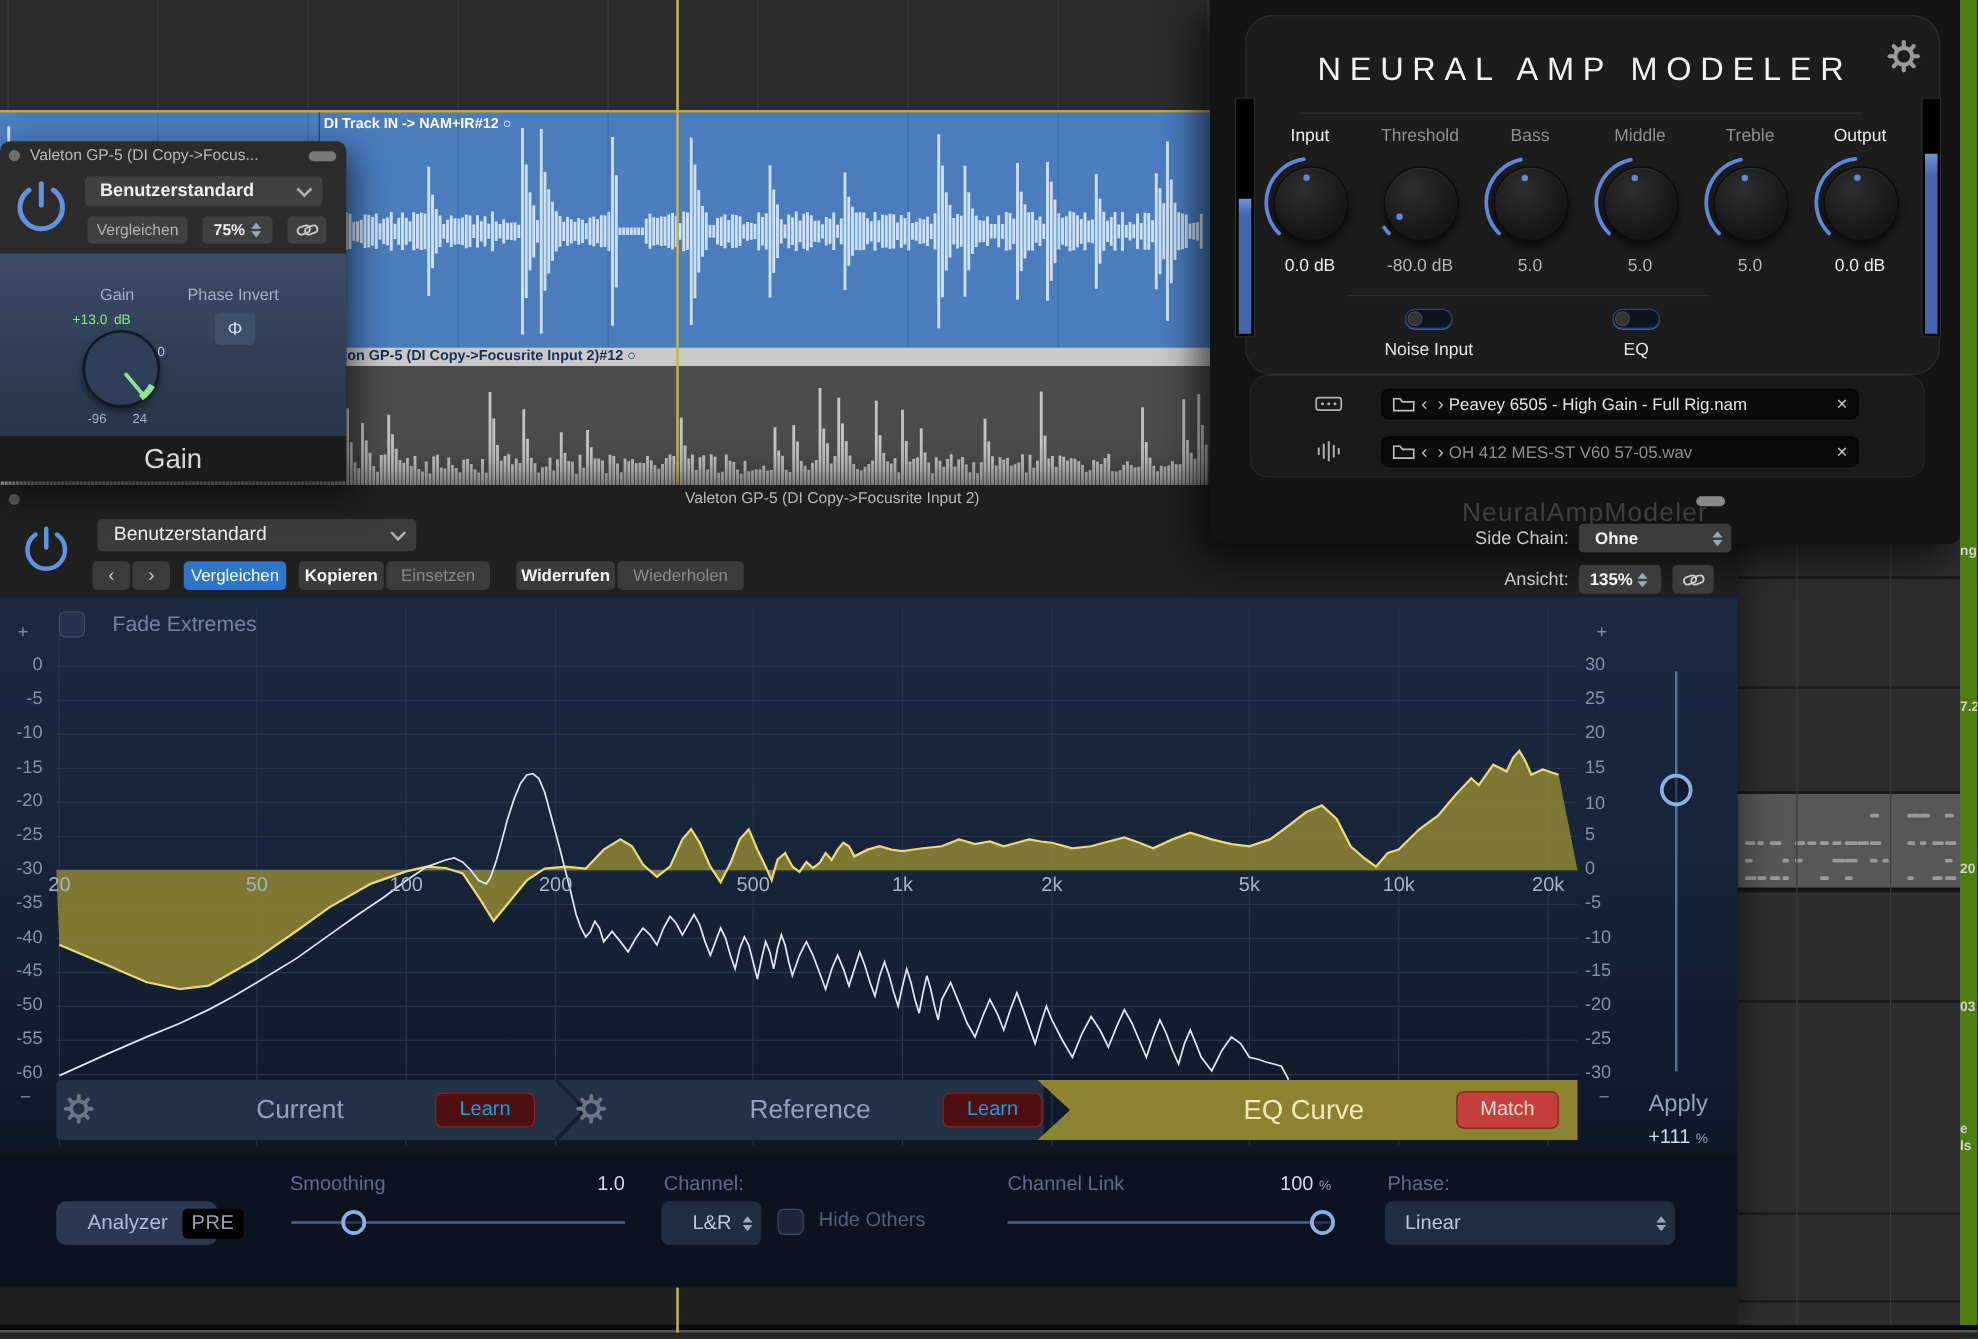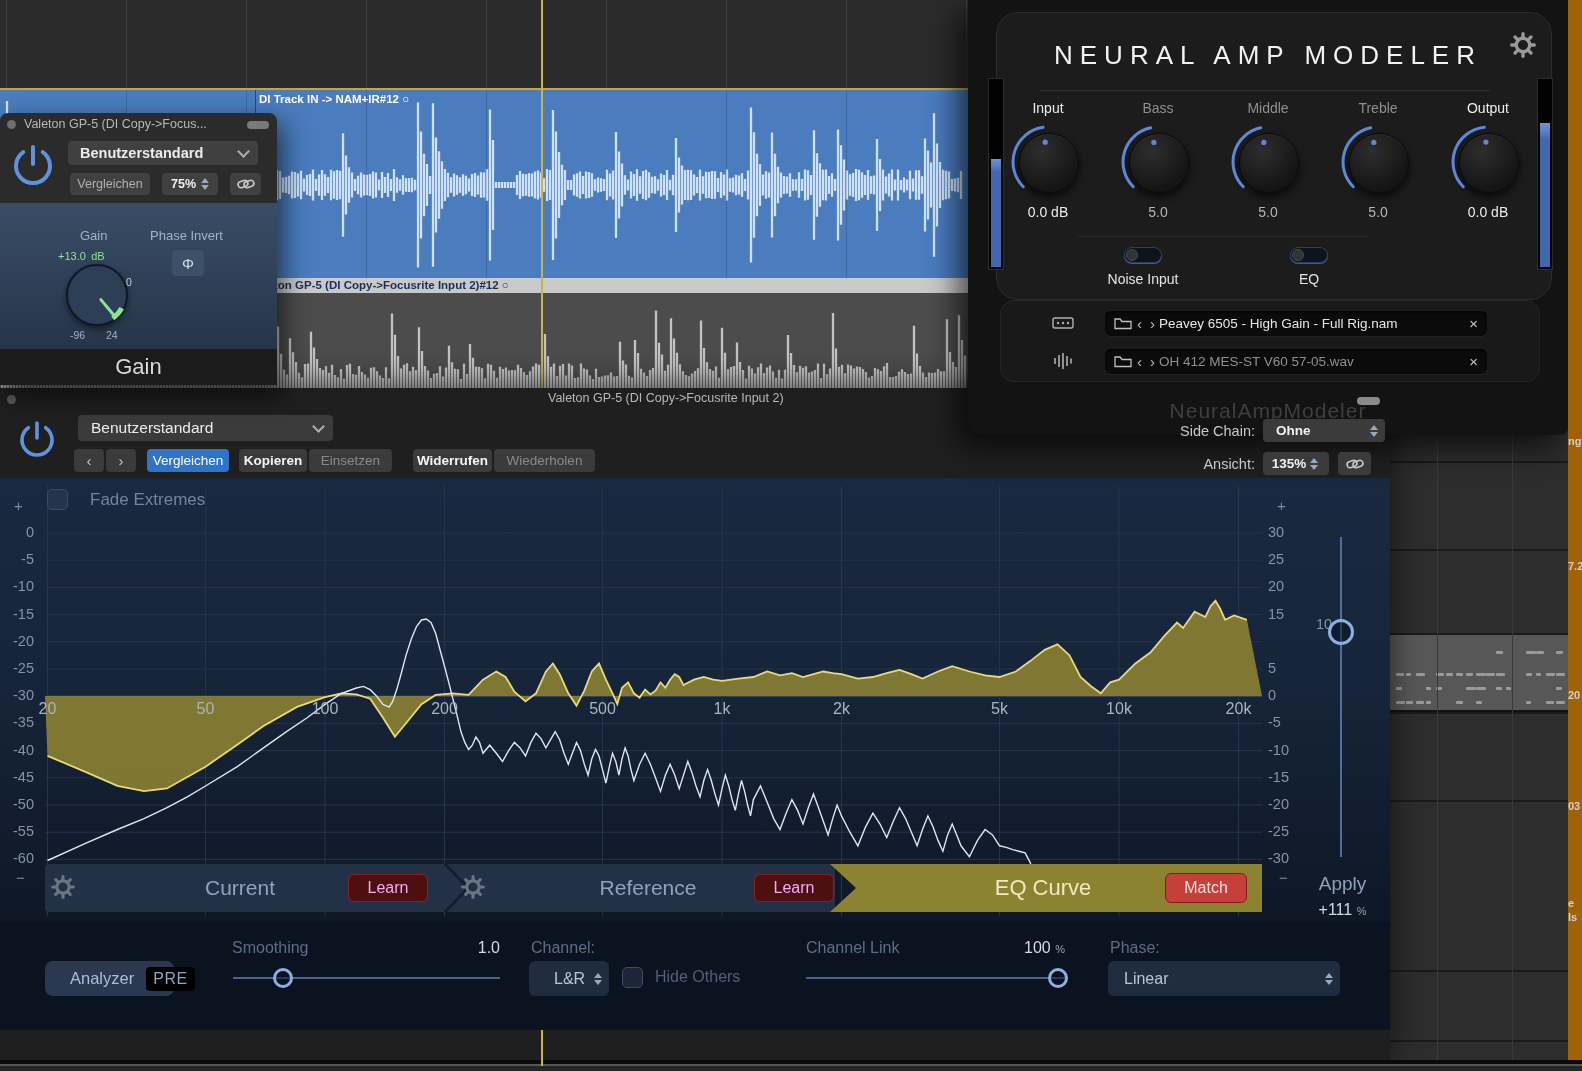--- a/index.html
+++ b/index.html
@@ -14,21 +14,21 @@
   .region-label{font-size:11.5px;font-weight:bold;color:#fff;top:3px;white-space:nowrap;}
   #gray-header{left:0;top:278px;width:968px;height:15px;background:#c9c9c9;}
   #gray-header .region-label{color:#16305e;top:1px;}
   #gray-region{left:0;top:293px;width:968px;height:95px;background:#4c4c4c;}
   #playhead-top{left:541px;top:0;width:2px;height:388px;background:#c8b34a;z-index:6;}
   #playhead-bottom{left:541px;top:1030px;width:2px;height:36px;background:#c8b34a;z-index:60;}
   
   #right-lanes{left:1390px;top:435px;width:178px;height:627px;background:#2d2d2d;overflow:hidden;}
   #midi-region{left:0;top:198px;width:178px;height:79px;background:#575757;border-top:2px solid #111;border-bottom:2px solid #111;box-sizing:border-box;}
   .note-dash{position:absolute;height:3px;background:#9a9a9a;border-radius:1px;}
-  #right-edge{left:1568px;top:0;width:14px;height:1071px;background:#a16207;z-index:35;}
+  #right-edge{left:1568px;top:0;width:14px;height:1071px;background:#4d7c0f;z-index:35;}
   .edge-label{left:0;font-size:11px;font-weight:bold;color:#cfcfcf;white-space:nowrap;}
   #bottom-strip{left:0;top:1060px;width:1582px;height:11px;background:#262626;border-top:4px solid #0a0a0a;box-sizing:border-box;z-index:55;}
   #bottom-strip:before{content:"";position:absolute;left:0;top:0;width:100%;height:2px;background:#555;}
   
   #nam{left:968px;top:0;width:600px;height:435px;background:#131313;z-index:30;
        border-bottom-left-radius:14px;border-bottom-right-radius:8px;box-shadow:-10px 12px 30px rgba(0,0,0,.65);}
   #nam-panel{left:28px;top:12px;width:556px;height:288px;border-radius:22px;background:#1c1c1c;border:1px solid #2c2c2c;box-sizing:border-box;}
   #nam-title{left:0;top:40px;width:600px;text-align:center;color:#f2f2f2;font-size:26px;font-weight:400;letter-spacing:7px;white-space:nowrap;}
   #nam-divider1{left:72px;top:90px;width:450px;height:1px;background:#2e2e2e;}
   .meter{width:16px;height:192px;background:#020202;border:1px solid #2c2c2c;box-sizing:border-box;}
@@ -81,21 +81,21 @@
   .mbtn.blue{background:#2e74c8;color:#fff;}
   .mbtn.bold{color:#f4f4f4;font-weight:bold;}
   .mbtn.dim{color:#8a8a8a;}
   .hdr-label{position:absolute;font-size:14.5px;color:#c8c8c8;text-align:right;}
   .axis-label{position:absolute;font-size:14.5px;color:#8493a6;text-align:right;width:34px;}
   .axis-label.rt{text-align:left;}
   .freq-label{position:absolute;font-size:16px;color:#a7b4c4;transform:translateX(-50%);}
   .pm{position:absolute;font-size:15px;color:#7c8ba0;}
   .section-text{position:absolute;font-size:21px;color:#91a3bc;transform:translate(-50%,-50%);white-space:nowrap;}
   .learn-btn{position:absolute;width:80px;height:28px;border-radius:6px;background:#4d0f0f;border:1px solid #8c2020;box-sizing:border-box;
-     color:#f0abfc;font-size:16px;display:flex;align-items:center;justify-content:center;}
+     color:#0ea5e9;font-size:16px;display:flex;align-items:center;justify-content:center;}
   #match-btn{position:absolute;width:82px;height:30px;border-radius:6px;background:#c5403a;border:1px solid #7e1f1c;box-sizing:border-box;
      color:#f6ddd6;font-size:16px;display:flex;align-items:center;justify-content:center;}
   #eqcurve-text{color:#efe9c0;font-size:22px;}
   .ctl-label{position:absolute;font-size:16px;color:#5d6d88;white-space:nowrap;}
   .ctl-value{position:absolute;font-size:16px;color:#cfdaec;}
   .slider-track{position:absolute;height:2px;background:#47648c;}
   .slider-handle{position:absolute;width:20px;height:20px;border-radius:50%;border:3px solid #8cb0e4;background:rgba(8,16,30,.5);box-sizing:border-box;transform:translate(-50%,-50%);}
   .drop{position:absolute;background:#202c40;border-radius:6px;display:flex;align-items:center;color:#b9c6da;font-size:16px;box-sizing:border-box;}
   .checkbox{position:absolute;border-radius:5px;background:#25334c;border:1px solid #3b4c68;box-sizing:border-box;}
   #analyzer-btn{position:absolute;left:45px;top:573px;width:129px;height:35px;background:#2b3950;border-radius:8px;display:flex;align-items:center;color:#a9bddc;font-size:16.5px;}
@@ -270,21 +270,21 @@
           <div class="axis-label " style="left: 0px; top: 236.4px;">-35</div>
           <div class="axis-label " style="left: 0px; top: 263.6px;">-40</div>
           <div class="axis-label " style="left: 0px; top: 290.8px;">-45</div>
           <div class="axis-label " style="left: 0px; top: 318px;">-50</div>
           <div class="axis-label " style="left: 0px; top: 345.2px;">-55</div>
           <div class="axis-label " style="left: 0px; top: 372.4px;">-60</div>
           <div class="axis-label rt" style="left: 1268px; top: 46px;">30</div>
           <div class="axis-label rt" style="left: 1268px; top: 73.2px;">25</div>
           <div class="axis-label rt" style="left: 1268px; top: 100.4px;">20</div>
           <div class="axis-label rt" style="left: 1268px; top: 127.6px;">15</div>
-          <div class="axis-label rt" style="left: 1268px; top: 138px; margin-left: 48px;">10</div>
+          <div class="axis-label rt" style="left: 1268px; top: 157px;">10</div>
           <div class="axis-label rt" style="left: 1268px; top: 182px;">5</div>
           <div class="axis-label rt" style="left: 1268px; top: 209.2px;">0</div>
           <div class="axis-label rt" style="left: 1268px; top: 236.4px;">-5</div>
           <div class="axis-label rt" style="left: 1268px; top: 263.6px;">-10</div>
           <div class="axis-label rt" style="left: 1268px; top: 290.8px;">-15</div>
           <div class="axis-label rt" style="left: 1268px; top: 318px;">-20</div>
           <div class="axis-label rt" style="left: 1268px; top: 345.2px;">-25</div>
           <div class="axis-label rt" style="left: 1268px; top: 372.4px;">-30</div>
           <div class="freq-label" style="left: 47.5089px; top: 222px;">20</div>
           <div class="freq-label" style="left: 205.491px; top: 222px;">50</div>
@@ -462,20 +462,31 @@
           <div class="knob-gfx">
             <div class="knob-face"></div>
             <svg width="84" height="84" style="left: 0px; top: 0px;">
               <path d="M17.251262658470836,66.74873734152916 A35,35 0 0 1 37.12894146639771,7.340617594045035" stroke="#5d87d8" stroke-width="3" fill="none" stroke-linecap="round"></path>
               <circle cx="39.21653798079869" cy="22.194638625168594" r="2.6" fill="#5d87d8"></circle>
             </svg>
           </div>
           <div class="knob-value bright">0.0 dB</div>
         </div>
         <div class="knob">
+          <div class="knob-label">Threshold</div>
+          <div class="knob-gfx">
+            <div class="knob-face"></div>
+            <svg width="84" height="84" style="left: 0px; top: 0px;">
+              <path d="M17.251262658470836,66.74873734152916 A35,35 0 0 1 13.329678449885279,62.0751752722866" stroke="#5d87d8" stroke-width="3" fill="none" stroke-linecap="round"></path>
+              <circle cx="25.61695911422016" cy="53.47152872702092" r="2.6" fill="#5d87d8"></circle>
+            </svg>
+          </div>
+          <div class="knob-value">-80.0 dB</div>
+        </div>
+        <div class="knob">
           <div class="knob-label">Bass</div>
           <div class="knob-gfx">
             <div class="knob-face"></div>
             <svg width="84" height="84" style="left: 0px; top: 0px;">
               <path d="M17.251262658470836,66.74873734152916 A35,35 0 0 1 34.72309082137842,7.764833974316801" stroke="#5d87d8" stroke-width="3" fill="none" stroke-linecap="round"></path>
               <circle cx="37.841766183644815" cy="22.437047985323886" r="2.6" fill="#5d87d8"></circle>
             </svg>
           </div>
           <div class="knob-value">5.0</div>
         </div>

